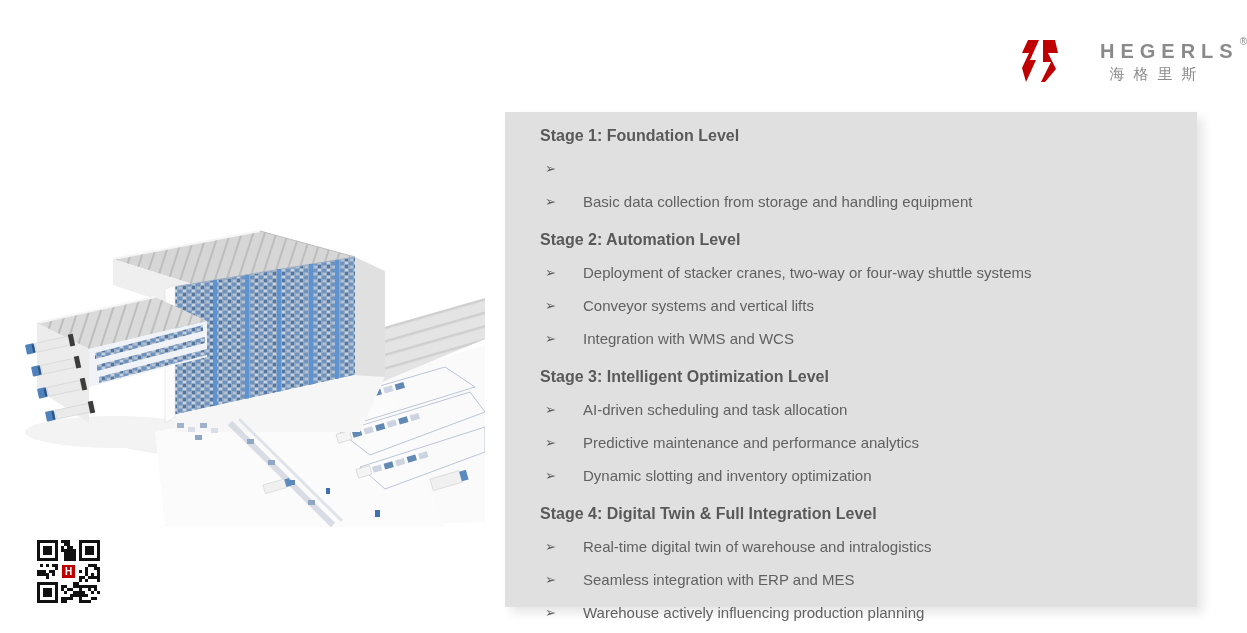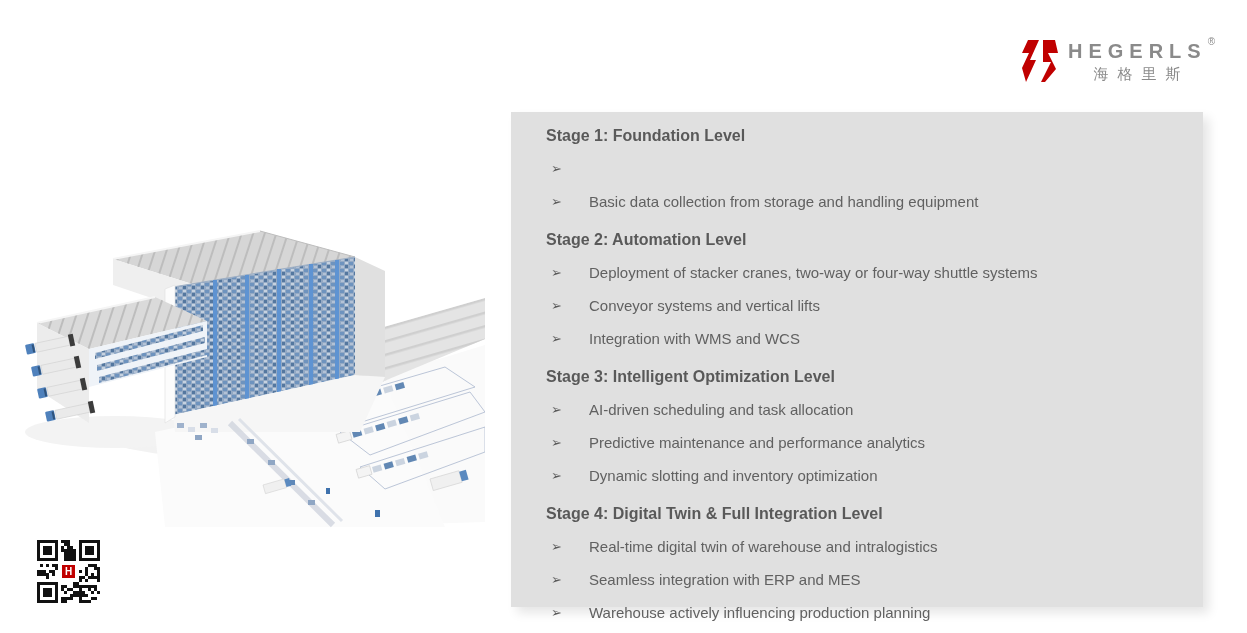--- a/index.html
+++ b/index.html
@@ -10,27 +10,27 @@
   .title-bar{position:absolute;left:4px;top:25px;width:913px;height:75px;
              background:#2E77B6;display:flex;align-items:center;}
   .title-bar .title{color:#ffffff;font-size:35px;font-weight:bold;letter-spacing:0.2px;
                     padding-left:36px;white-space:nowrap;}
 
   
   .logo{position:absolute;left:1022px;top:40px;width:214px;display:flex;align-items:flex-start;}
   .logo-mark{width:36px;height:42px;flex:0 0 auto;margin-right:10px;}
   .logo-text{display:flex;flex-direction:column;align-items:center;}
   .brand-row{display:flex;align-items:flex-start;}
-  .brand{color:#8a8a8a;font-size:20px;font-weight:bold;letter-spacing:6px;line-height:22px;}
+  .brand{color:#8a8a8a;font-size:20px;font-weight:bold;letter-spacing:6px;line-height:22px;margin-left:32px;}
   .reg{color:#8a8a8a;font-size:10px;margin-top:-4px;margin-left:1px;}
   .brand-cn{color:#8a8a8a;font-size:15px;letter-spacing:9px;margin-top:3px;}
 
   
   .panel{position:absolute;left:505px;top:112px;width:692px;height:495px;background:#E0E0E0;
-         box-shadow:6px 6px 10px rgba(0,0,0,0.10);padding:7px 0 0 0;box-sizing:border-box;margin-left:6px;}
+         box-shadow:6px 6px 10px rgba(0,0,0,0.10);padding:7px 0 0 0;box-sizing:border-box;}
   .stage-block + .stage-block{margin-top:5px;}
   .p-line{height:33px;display:flex;align-items:center;}
   .stage-heading{padding-left:35px;font-size:16px;font-weight:bold;color:#595959;}
   .bullet-row .glyph{width:38px;text-align:left;padding-left:40px;font-size:13px;color:#595959;flex:0 0 auto;}
   .bullet-row .btext{font-size:15px;color:#616161;}
 
   
   .illustration{position:absolute;left:25px;top:226px;width:460px;height:302px;}
 
   

